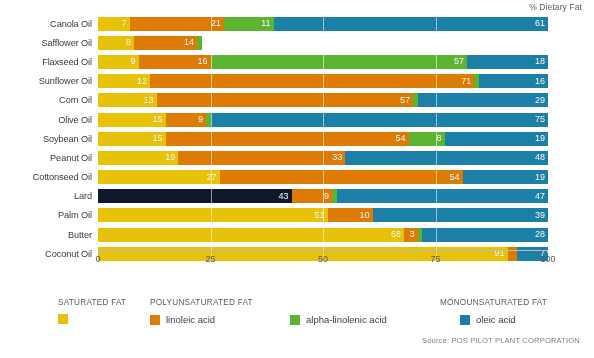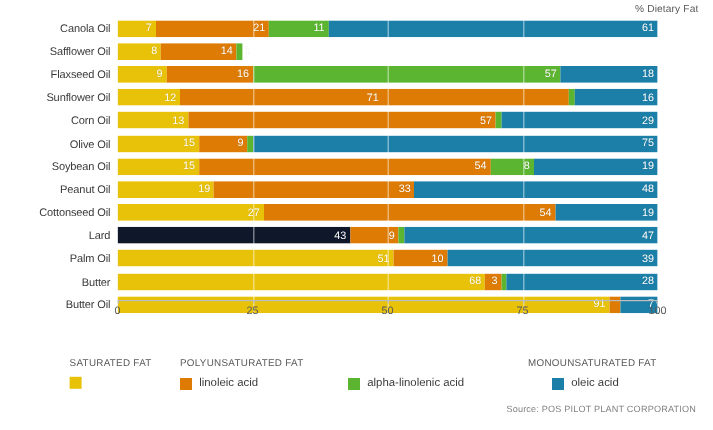--- a/index.html
+++ b/index.html
@@ -213,21 +213,21 @@
               <span>18</span>
             </div>
           </div>
         </div>
         <div class="row">
           <div class="row-label">Sunflower Oil</div>
           <div class="bar">
             <div class="seg" style="width: 54px; background: rgb(232, 194, 9);">
               <span>12</span>
             </div>
-            <div class="seg" style="width: 337px; background: rgb(221, 123, 5); justify-content: center;">
+            <div class="seg" style="width: 337px; background: rgb(221, 123, 5);">
               <span>71</span>
             </div>
             <div class="seg narrow" style="width: 4.5px; background: rgb(92, 181, 49);">
               <span>1</span>
             </div>
             <div class="seg" style="width: 72px; background: rgb(28, 127, 168);">
               <span>16</span>
             </div>
           </div>
         </div>
@@ -352,21 +352,21 @@
             </div>
             <div class="seg narrow" style="width: 4.5px; background: rgb(92, 181, 49);">
               <span>1</span>
             </div>
             <div class="seg" style="width: 126px; background: rgb(28, 127, 168);">
               <span>28</span>
             </div>
           </div>
         </div>
         <div class="row">
-          <div class="row-label">Butter Oil</div>
+          <div class="row-label">Coconut Oil</div>
           <div class="bar">
             <div class="seg" style="width: 409.5px; background: rgb(232, 194, 9);">
               <span>91</span>
             </div>
             <div class="seg narrow" style="width: 9px; background: rgb(221, 123, 5);">
               <span>2</span>
             </div>
             <div class="seg" style="width: 31.5px; background: rgb(28, 127, 168);">
               <span>7</span>
             </div>

